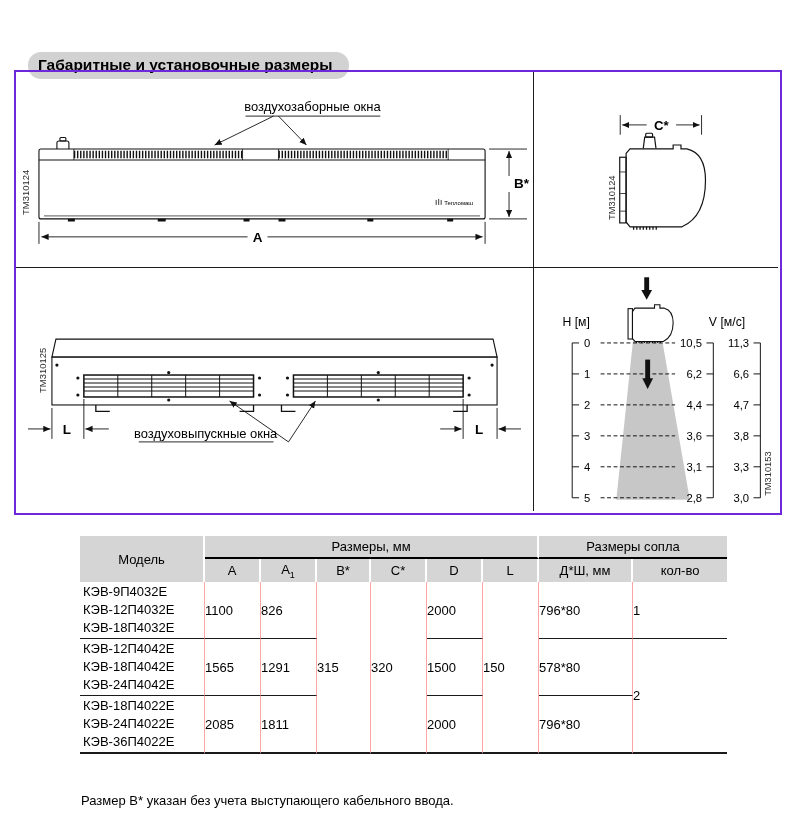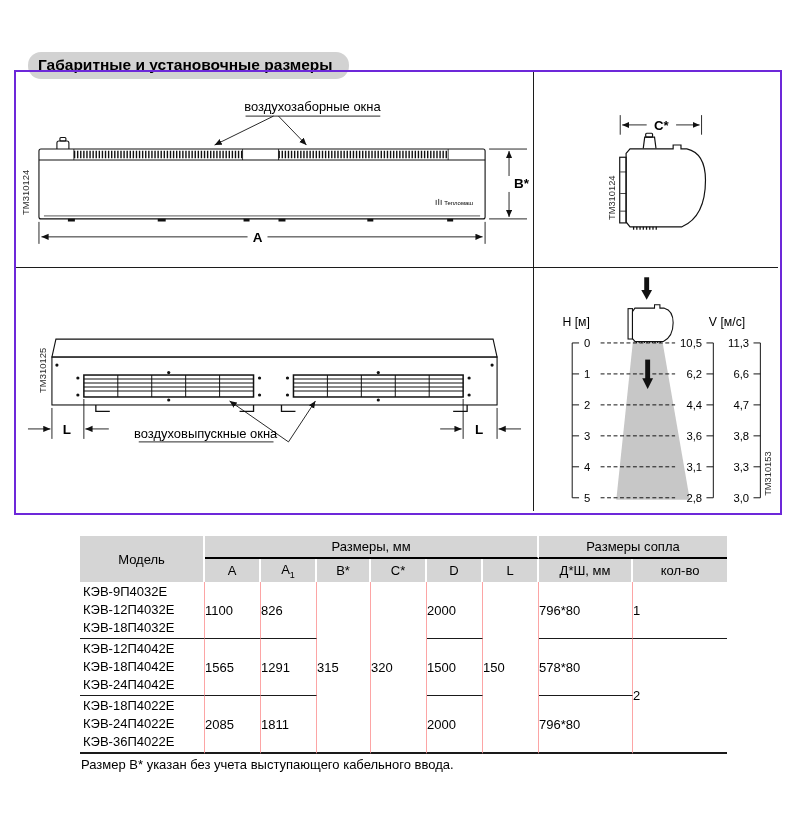--- a/index.html
+++ b/index.html
@@ -27,21 +27,21 @@
   .th-b{border-bottom:2px solid #000000;}
   .hrow1 th{height:21px;}
   .hrow2 th{height:23px;}
   .spec-table td{text-align:left;vertical-align:middle;padding:0;background:#fff;}
   td.model{text-align:left;padding-left:3px;line-height:18px;}
   .br{border-right:1px solid #fca5a5;margin-top:40px;}
   .bb{border-bottom:1px solid #1a1a1a;}
   .bb2{border-bottom:2.5px solid #1a1a1a;}
   tr.grp td{height:56px;}
   sub.a1{font-size:9px;}
-  .notes{position:absolute;left:81px;top:756px;font-size:13px;line-height:17.5px;}
+  .notes{position:absolute;left:81px;top:792px;font-size:13px;line-height:17.5px;}
 </style>
 </head>
 <body>
 
 <div class="title-pill">Габаритные и установочные размеры</div>
 
 <div class="draw-panel">
 
   <svg class="cellA" width="517" height="195" viewBox="0 0 518 195">
     <defs>

